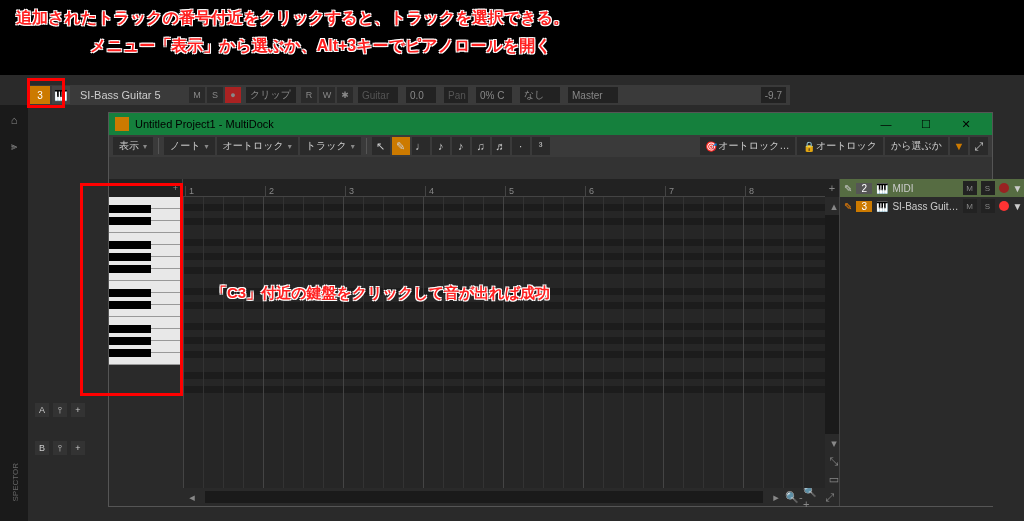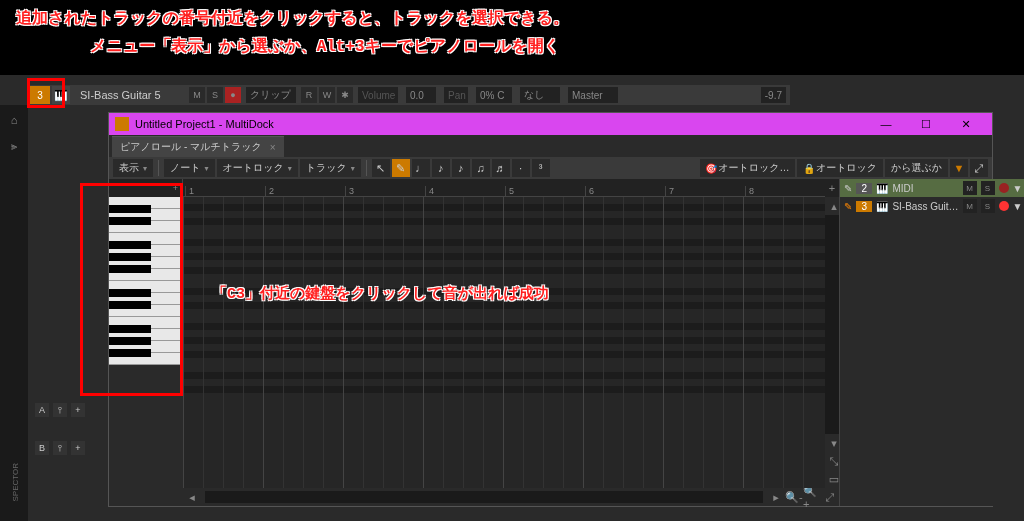--- a/index.html
+++ b/index.html
@@ -1,36 +1,36 @@
 <!DOCTYPE html>
 <html><head>
 <meta charset="utf-8">
 <style>
 * { margin: 0; padding: 0; box-sizing: border-box; font-family: "Meiryo", sans-serif; }
 body { background: #000; width: 1024px; height: 521px; overflow: hidden; font-size: 11px; }
 
 
-.annotation { position: absolute; color: #ff2020; font-weight: bold; font-size: 16px; text-shadow: -1px -1px 0 #fff, 1px -1px 0 #fff, -1px 1px 0 #fff, 1px 1px 0 #fff; z-index: 100; font-family: Liberation Mono, monospace; }
+.annotation { position: absolute; color: #ff2020; font-weight: bold; font-size: 16px; text-shadow: -1px -1px 0 #fff, 1px -1px 0 #fff, -1px 1px 0 #fff, 1px 1px 0 #fff; z-index: 100; }
 .anno-box { position: absolute; border: 3px solid #ff0000; z-index: 100; pointer-events: none; }
 
 
 .daw { position: absolute; left: 0; top: 75px; right: 0; bottom: 0; background: #2a2a2a; }
 
 
 .track-row { position: absolute; left: 30px; top: 85px; width: 760px; height: 20px; background: #3a3a3a; color: #ccc; display: flex; align-items: center; }
 .track-num { background: #cc7a00; color: #fff; height: 18px; width: 20px; display: flex; align-items: center; justify-content: center; font-size: 10px; }
 .track-ico { width: 18px; height: 18px; background: #444; margin: 0 2px; display: flex; align-items: center; justify-content: center; }
 .track-name { margin: 0 8px; font-size: 11px; width: 100px; }
 .track-btn { width: 16px; height: 16px; background: #2a2a2a; color: #888; margin: 0 1px; display: flex; align-items: center; justify-content: center; font-size: 9px; cursor: pointer; }
 .track-btn.rec { background: #aa2222; }
 .track-field { background: #222; color: #888; height: 16px; padding: 0 4px; margin: 0 4px; display: flex; align-items: center; font-size: 10px; }
 
 
 .multidock { position: absolute; left: 108px; top: 112px; width: 885px; height: 395px; background: #333; border: 1px solid #555; }
-.titlebar { height: 22px; background: #d946ef; color: #000; display: flex; align-items: center; padding: 0 6px; font-size: 11px; }
+.titlebar { height: 22px; background: #15803d; color: #000; display: flex; align-items: center; padding: 0 6px; font-size: 11px; }
 .titlebar .icon { width: 14px; height: 14px; background: #cc7a00; margin-right: 6px; }
 .titlebar .title { flex: 1; }
 .winbtn { width: 40px; height: 22px; display: flex; align-items: center; justify-content: center; cursor: pointer; color: #000; }
 
 .tabbar { height: 22px; background: #2a2a2a; display: flex; align-items: flex-end; }
 .tab { background: #444; color: #ccc; padding: 3px 8px; font-size: 10px; display: flex; align-items: center; margin-left: 3px; border-top: 1px solid #555; }
 .tab .x { margin-left: 8px; cursor: pointer; color: #888; }
 
 .toolbar { height: 22px; background: #3a3a3a; display: flex; align-items: center; padding: 0 4px; gap: 2px; color: #ccc; font-size: 10px; }
 .ddown { background: #2a2a2a; padding: 2px 6px; display: flex; align-items: center; cursor: pointer; }
@@ -116,21 +116,21 @@
   <div class="track-num">3</div>
   <div class="track-ico">🎹</div>
   <div class="track-name">SI-Bass Guitar 5</div>
   <div class="track-btn">M</div>
   <div class="track-btn">S</div>
   <div class="track-btn rec">●</div>
   <div class="track-field" style="width:50px;">クリップ</div>
   <div class="track-btn">R</div>
   <div class="track-btn">W</div>
   <div class="track-btn">✱</div>
-  <div class="track-field" style="width:40px;color:#555">Volume</div>
+  <div class="track-field" style="width:40px;color:#555">Guitar</div>
   <div class="track-field" style="width:30px;">0.0</div>
   <div class="track-field" style="width:24px;color:#555">Pan</div>
   <div class="track-field" style="width:36px;">0% C</div>
   <div class="track-field" style="width:40px;">
       <span>なし</span>
     </div>
   <div class="track-field" style="width:50px;">
       <span>Master</span>
     </div>
   <div class="spacer"></div>
@@ -152,26 +152,20 @@
 
 <div class="multidock">
   <div class="titlebar">
     <div class="icon"></div>
     <div class="title">Untitled Project1 - MultiDock</div>
     <div class="winbtn">—</div>
     <div class="winbtn">☐</div>
     <div class="winbtn close">✕</div>
   </div>
 
-  <div class="tabbar">
-    <div class="tab">
-      <span>ピアノロール - マルチトラック</span>
-      <span class="x">×</span>
-    </div>
-  </div>
 
   <div class="toolbar">
     <div class="ddown">
         <span>表示</span>
         <span class="tri">▾</span>
       </div>
     <div class="tb-sep"></div>
     <div class="ddown">
         <span>ノート</span>
         <span class="tri">▾</span>

